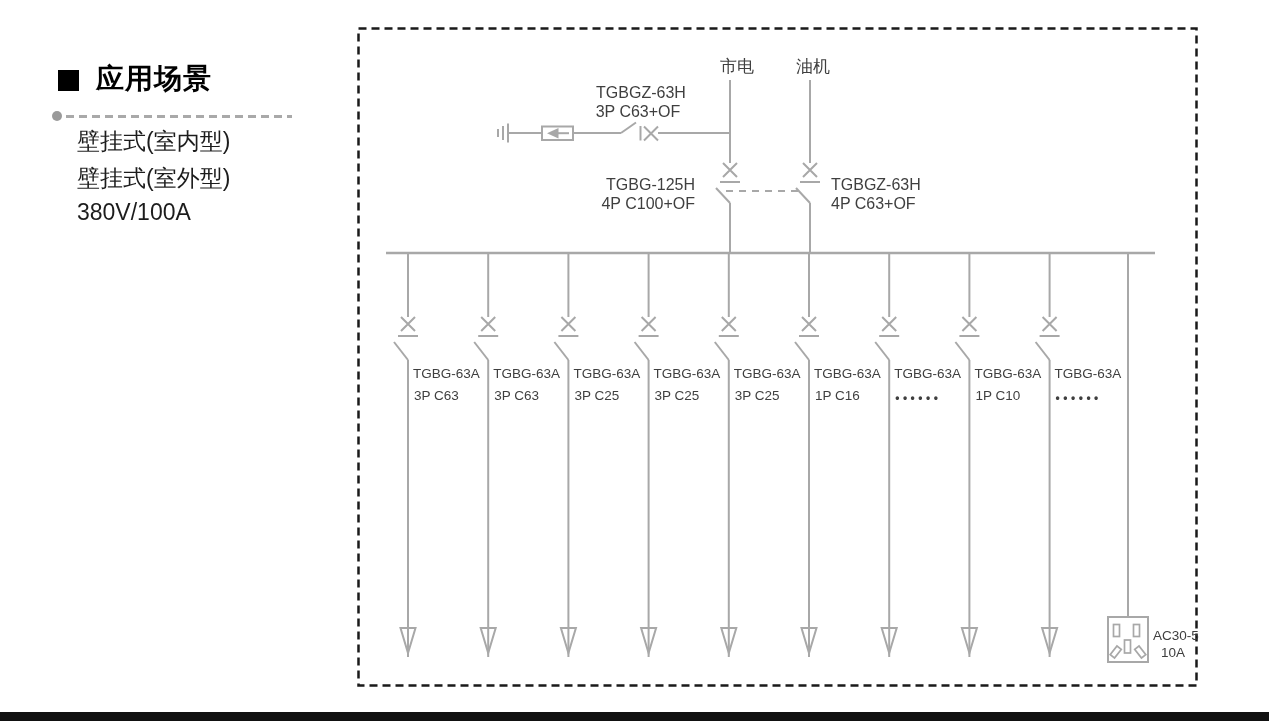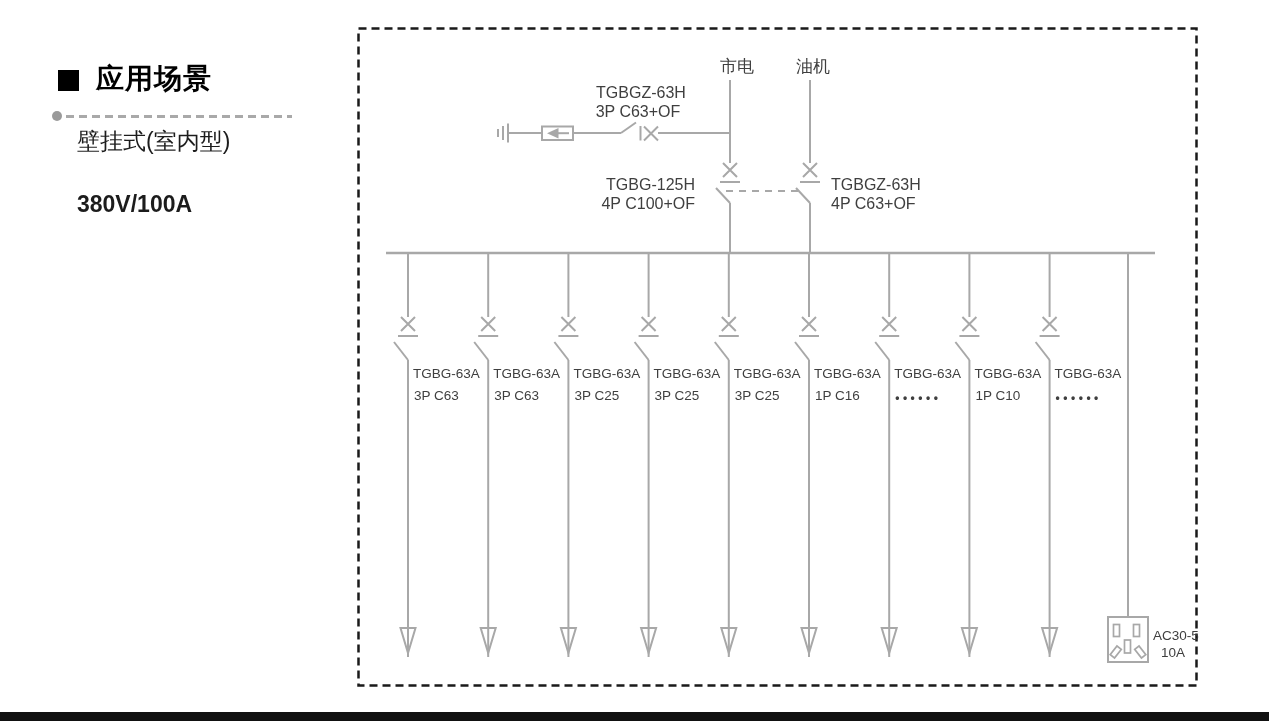--- a/index.html
+++ b/index.html
@@ -33,21 +33,21 @@
   .dash-rule .dashes{
     position:absolute;left:14px;right:0;top:3.5px;height:3px;
     background:repeating-linear-gradient(90deg,#a9a9a9 0 8px,transparent 8px 13px);
   }
   .side-item{
     position:absolute;left:53px;
     font-size:23px;color:#1c1c1c;white-space:nowrap;margin-left:24px;
   }
   .side-item.i0{top:126px;}
   .side-item.i1{top:163px;}
-  .side-item.i2{top:191px;font-weight:bold;}
+  .side-item.i2{top:199px;}
   
   svg.diagram{position:absolute;left:0;top:0;}
   svg.diagram text{
     fill:#3f3f3f;
     font-family:"Liberation Sans","DejaVu Sans",sans-serif;
   }
   .lbl-16{font-size:16px;}
   .lbl-17{font-size:17px;}
   .lbl-13{font-size:13.5px;}
   .lbl-dots{font-size:12px;font-weight:700;letter-spacing:3.5px;}
@@ -63,20 +63,21 @@
 
   <div class="heading">
     <div class="heading-square"></div>
     <div class="heading-text">应用场景</div>
   </div>
   <div class="dash-rule">
     <div class="dot"></div>
     <div class="dashes"></div>
   </div>
   <div class="side-item i0">壁挂式(室内型)</div>
+  <div class="side-item i1">壁挂式(室外型)</div>
   <div class="side-item i2">380V/100A</div>
 
   <svg class="diagram" width="1269" height="721" viewBox="0 0 1269 721">
 
     <rect x="358.5" y="28.5" width="838" height="657" fill="none" stroke="#1a1a1a" stroke-width="2.5" stroke-dasharray="8 5"></rect>
 
     <g stroke="#a8a8a8" stroke-width="2" fill="none">
 
       <g>
         <path d="M730 80 V163"></path>

